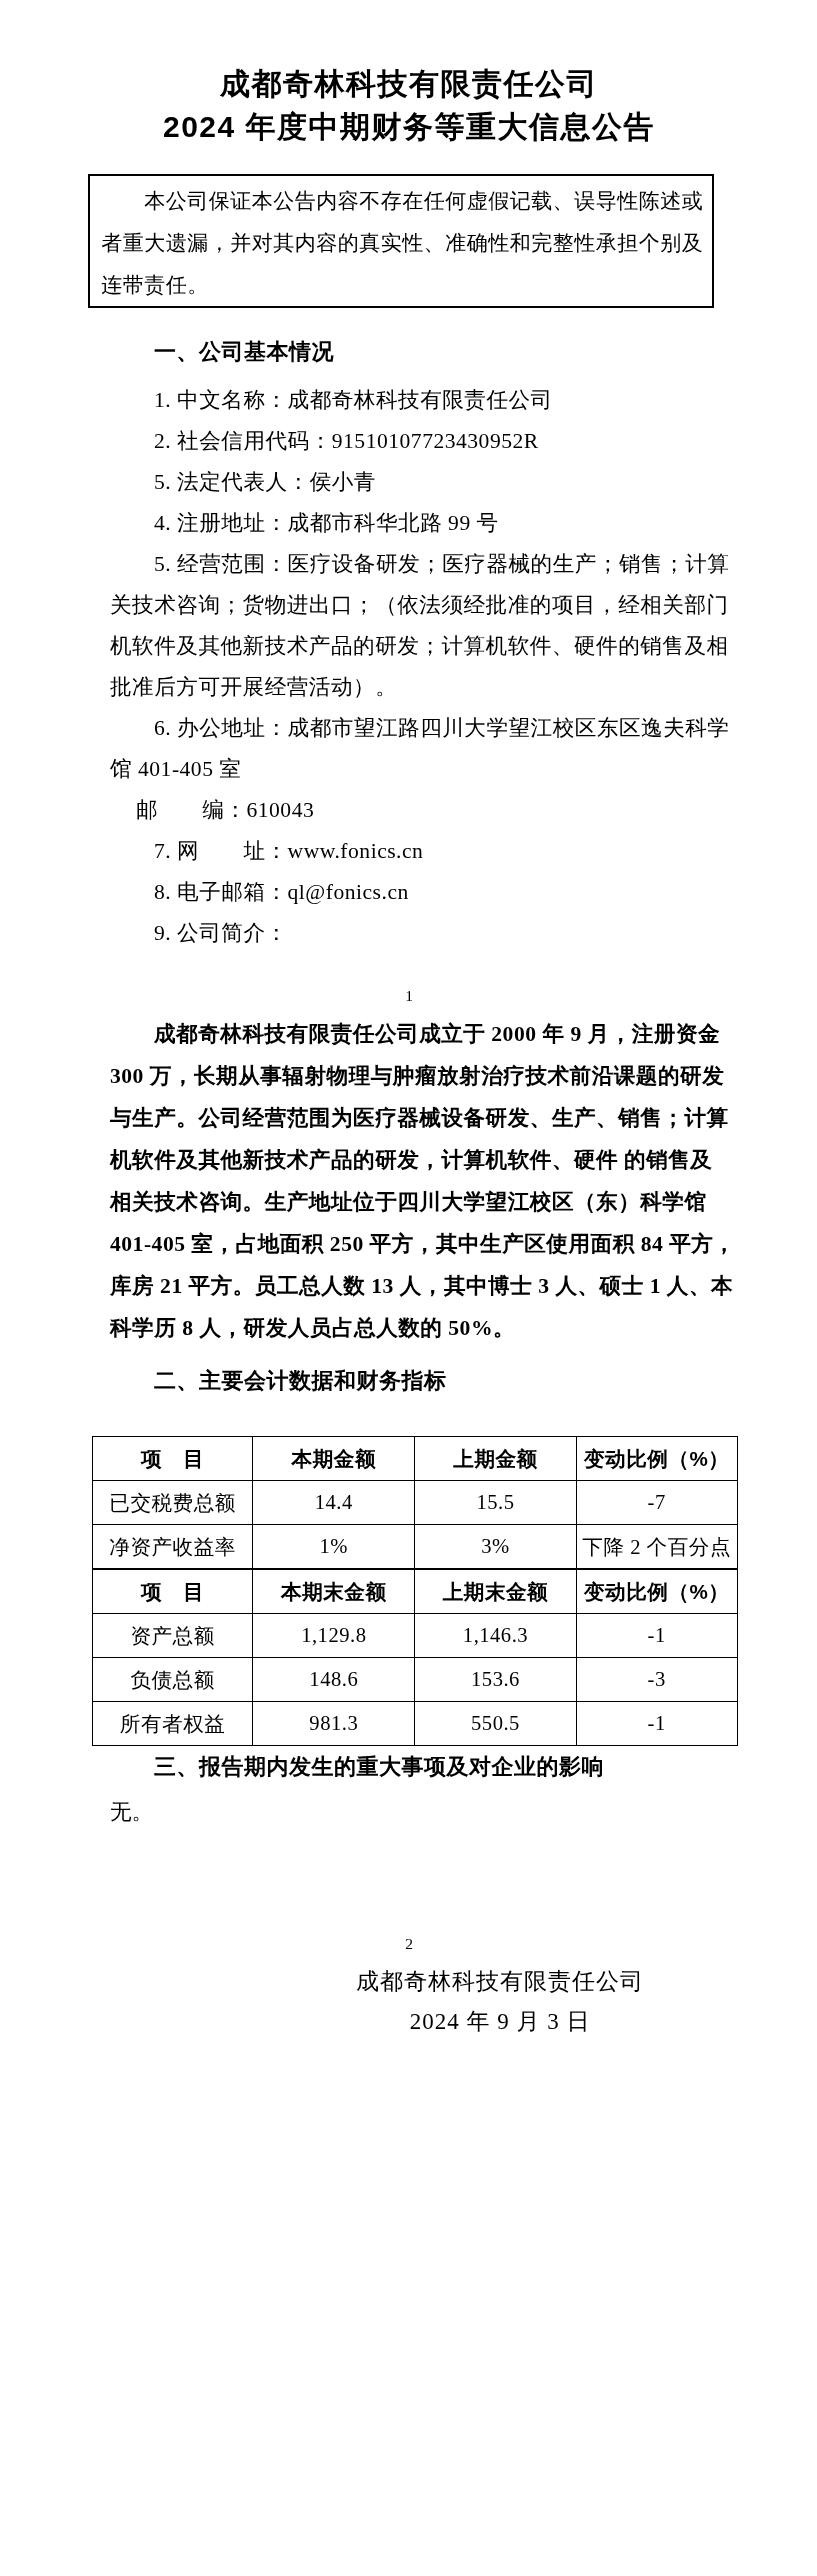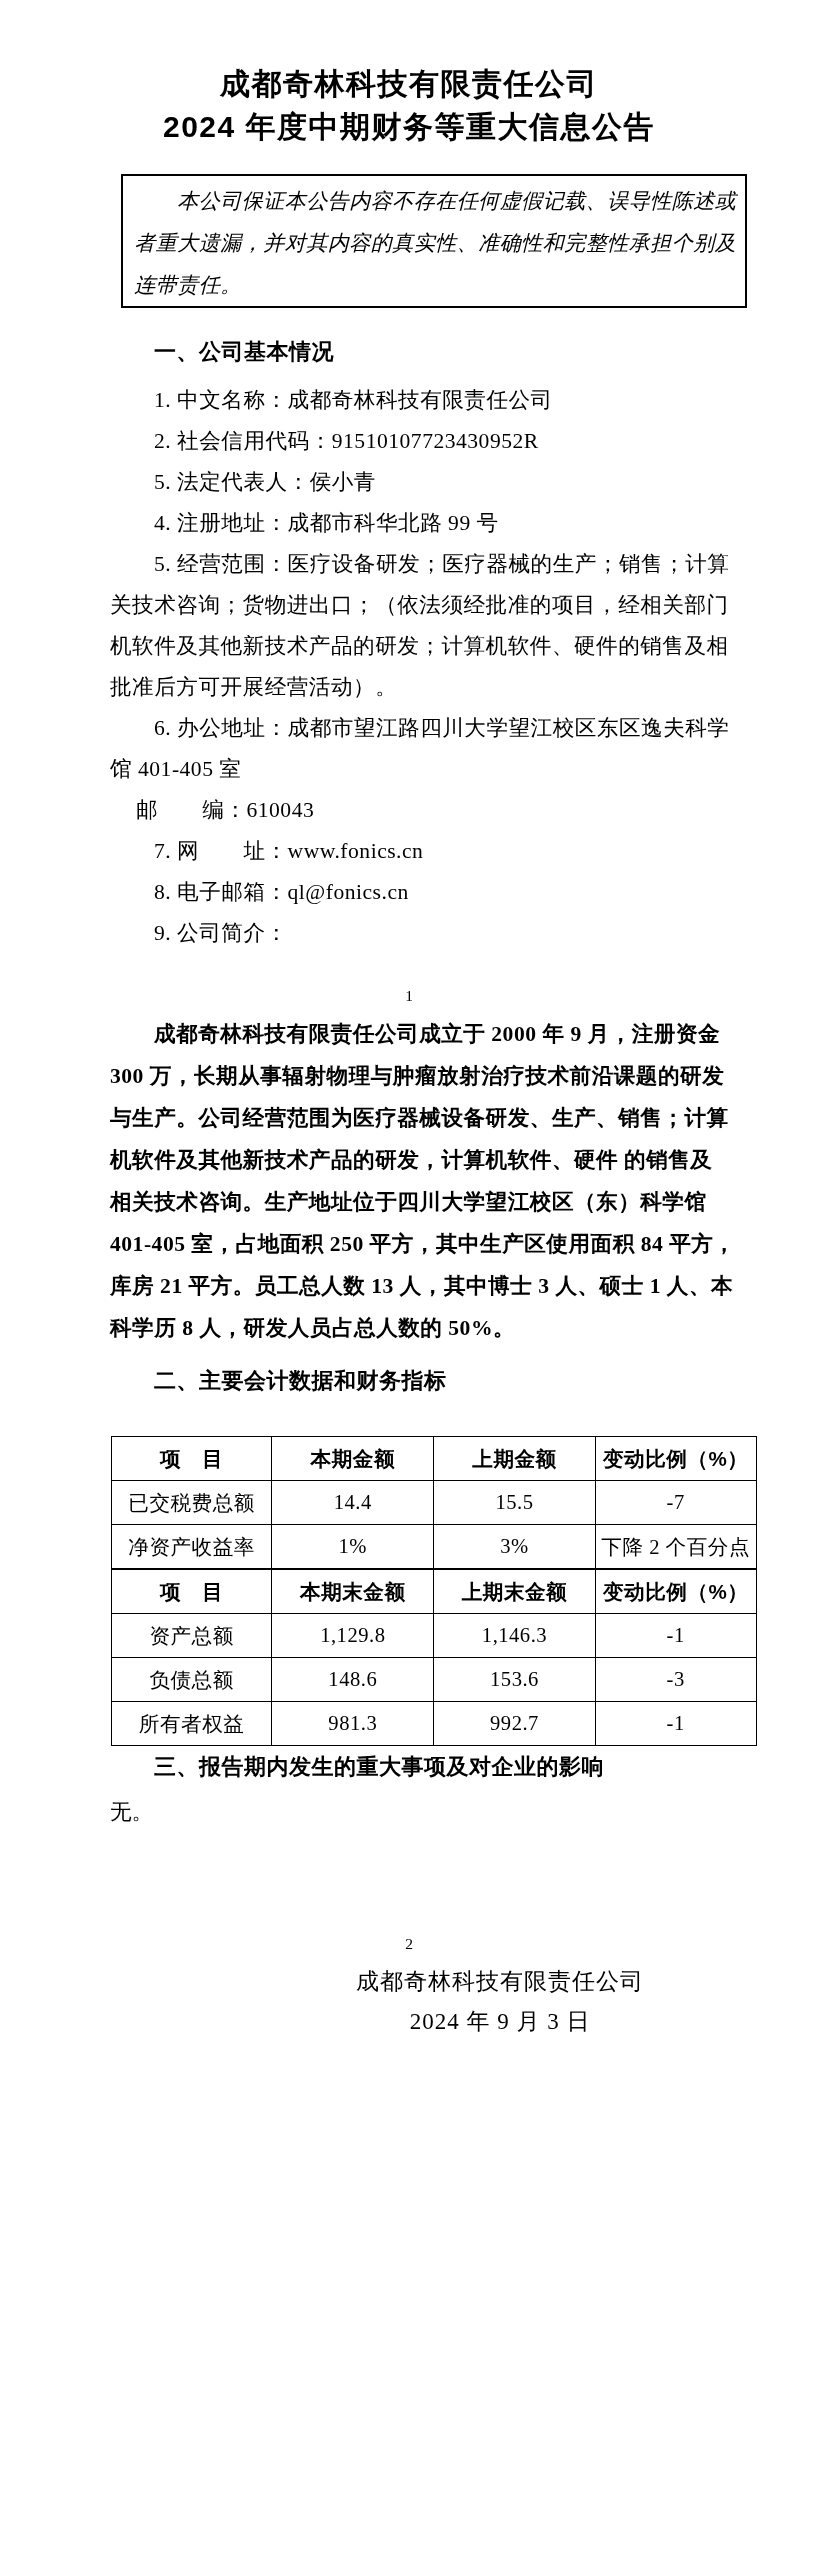--- a/index.html
+++ b/index.html
@@ -16,28 +16,27 @@
   .doc-title{
     top:62px;left:0;width:818px;
     text-align:center;
     font-family:"Liberation Sans", sans-serif;
     font-weight:700;
     font-size:30px;line-height:43px;
     letter-spacing:1.5px;
   }
   
   .disclaimer-box{
-    top:174px;left:121px;width:626px;height:134px;
+    top:174px;left:88px;width:626px;height:134px;
     border:2.1px solid #000;
     box-sizing:border-box;
     padding:3.6px 11.3px 0 11.3px;
     font-size:21px;line-height:42px;
     letter-spacing:0.5px;
     white-space:nowrap;
-    font-style:italic;
   }
   .disclaimer-box .first{padding-left:43px;}
   
   .sec-heading{
     font-family:Liberation Mono, monospace;
     font-weight:700;
     font-size:22px;line-height:25px;
     letter-spacing:0.5px;
     white-space:nowrap;
   }
@@ -55,21 +54,21 @@
   .pagenum1{top:987px;}
   .pagenum2{top:1935px;}
   
   .unit-note{
     top:1402px;left:105px;width:590px;
     text-align:right;
     font-size:17.5px;
     letter-spacing:0.5px;
   }
   
-  .fin-table{top:1436px;left:111px;border-radius:27px;}
+  .fin-table{top:1436px;left:92px;border-radius:27px;}
   table.fin{
     border-collapse:collapse;
     table-layout:fixed;
     width:626px;
     border:1.5px solid #000;
   }
   table.fin td{
     border:1px solid #000;
     text-align:center;
     vertical-align:middle;
@@ -181,21 +180,21 @@
       </tr>
       <tr>
         <td>负债总额</td>
         <td>148.6</td>
         <td>153.6</td>
         <td>-3</td>
       </tr>
       <tr>
         <td>所有者权益</td>
         <td>981.3</td>
-        <td>992.7</td>
+        <td>550.5</td>
         <td>-1</td>
       </tr>
     </tbody>
       </table>
   </div>
 
   <div class="abs sec-heading h3-sec">三、报告期内发生的重大事项及对企业的影响</div>
   <div class="abs none-text">无。</div>
 
   <div class="abs pagenum pagenum2">2</div>

